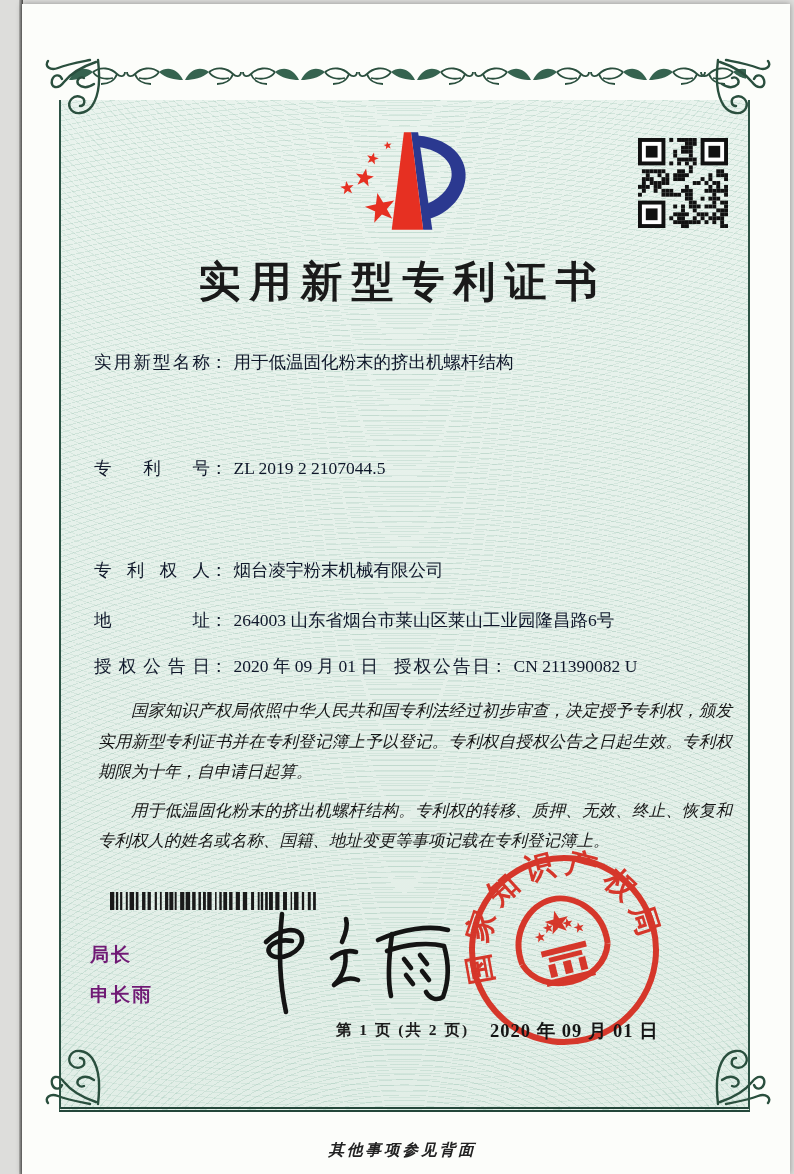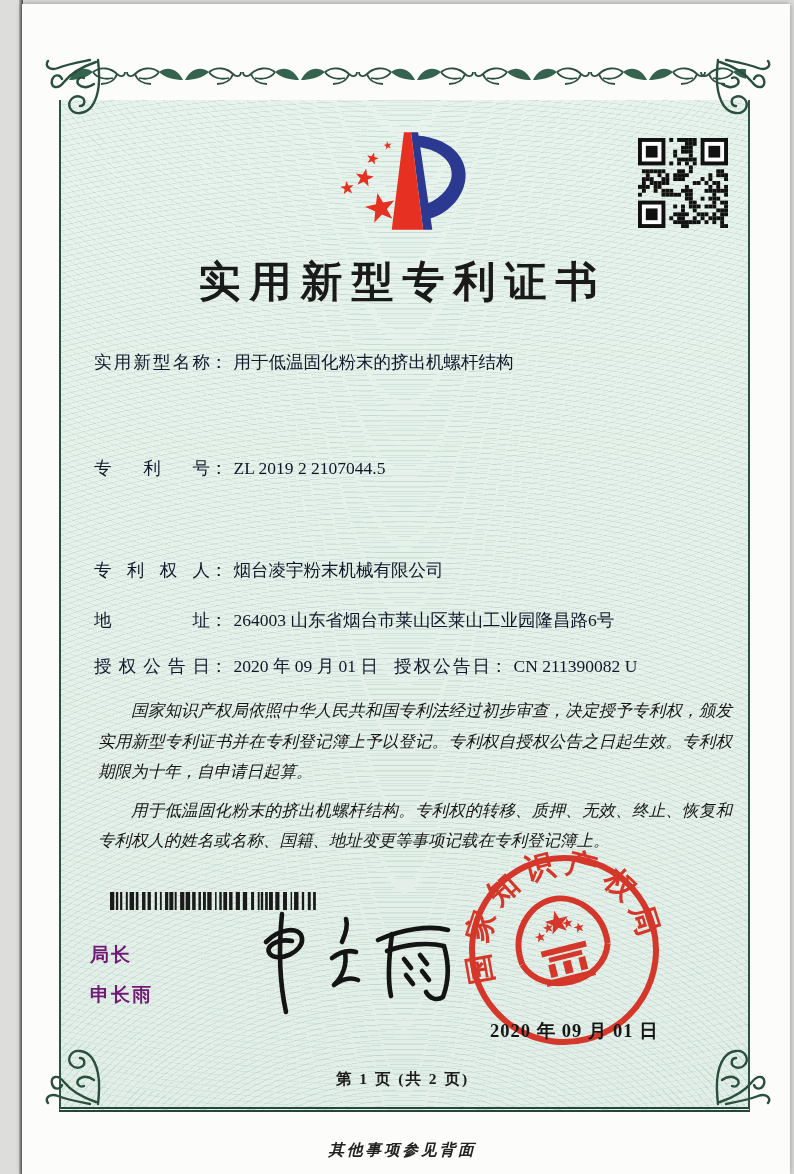--- a/index.html
+++ b/index.html
@@ -47,21 +47,21 @@
     font-size:16.5px;line-height:1.85;text-align:justify;
     font-style:italic;color:#161616;
   }
   .body-text p{margin:8px;text-indent:2em;}
   .barcode{position:absolute;left:88px;top:888px;width:210px;height:18px;}
   .officer{position:absolute;left:68px;top:938px;font-size:19px;font-weight:bold;color:#701a75;}
   .officer div{margin-bottom:14px;letter-spacing:2px;}
   .signature{position:absolute;left:198px;top:902px;width:252px;height:118px;}
   .seal{position:absolute;left:442px;top:846px;width:200px;height:200px;}
   .seal-date{position:absolute;left:468px;top:1014px;font-size:18.5px;font-weight:bold;letter-spacing:1px;color:#151515;z-index:5;}
-  .page-info{position:absolute;left:37px;top:1065px;width:687px;text-align:center;font-size:15.5px;font-weight:bold;letter-spacing:2px;}
+  .page-info{position:absolute;left:37px;top:1016px;width:687px;text-align:center;font-size:15.5px;font-weight:bold;letter-spacing:2px;}
   .back-note{position:absolute;left:37px;top:1120px;width:687px;text-align:center;font-size:15.5px;font-style:italic;font-weight:bold;letter-spacing:3px;color:#222;margin-top:16px;}
 </style>
 </head>
 <body>
 
 <div class="spine"></div>
 
 <div class="paper">
 
   <svg width="0" height="0" style="position:absolute">

